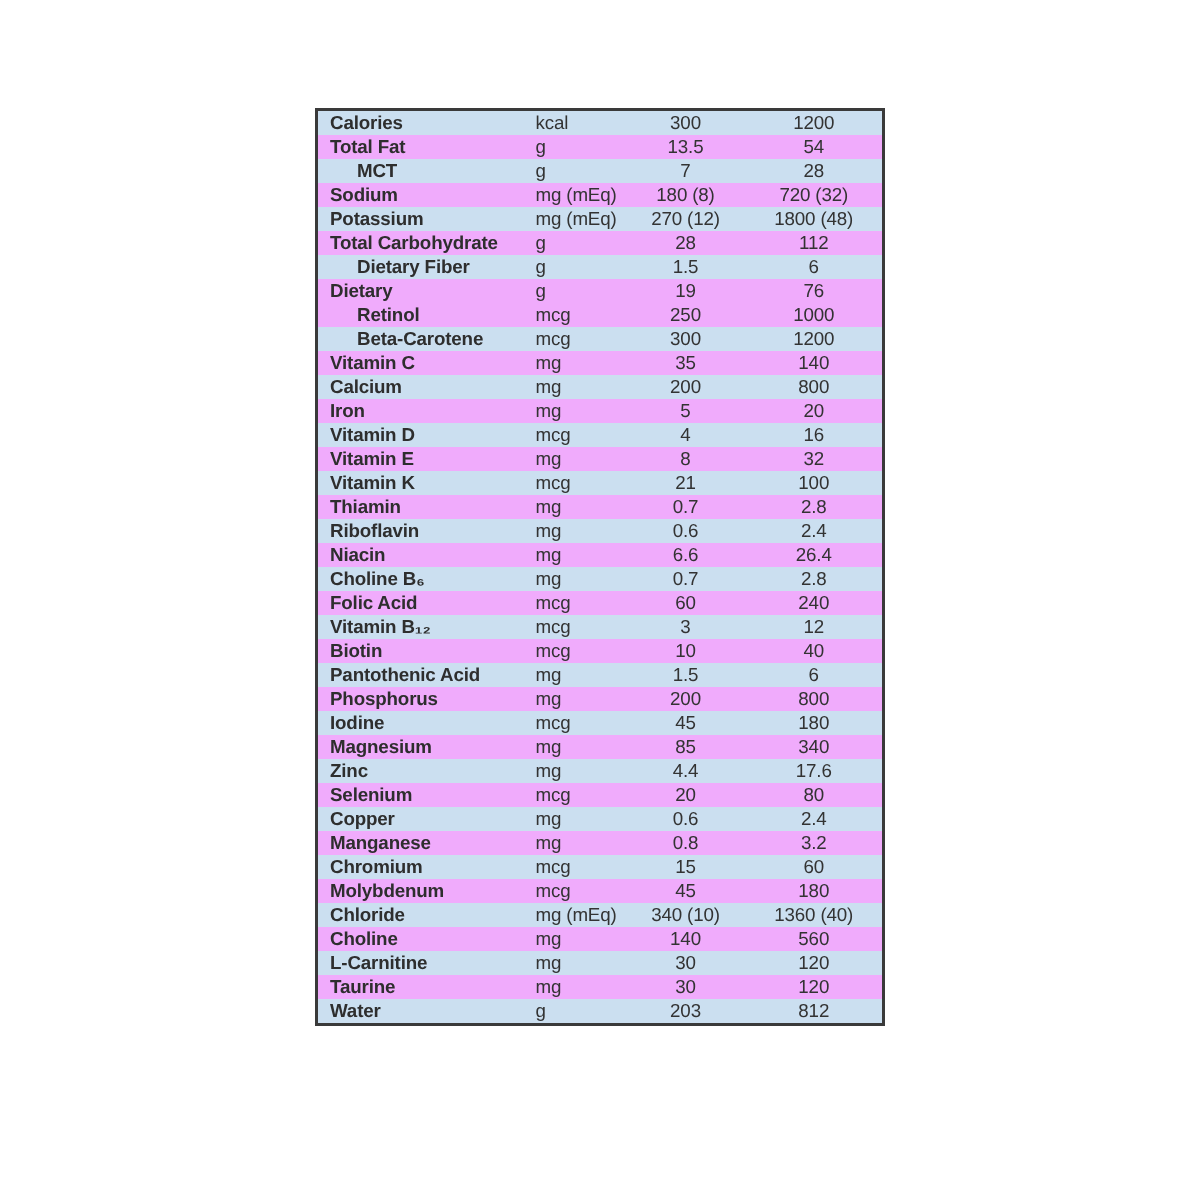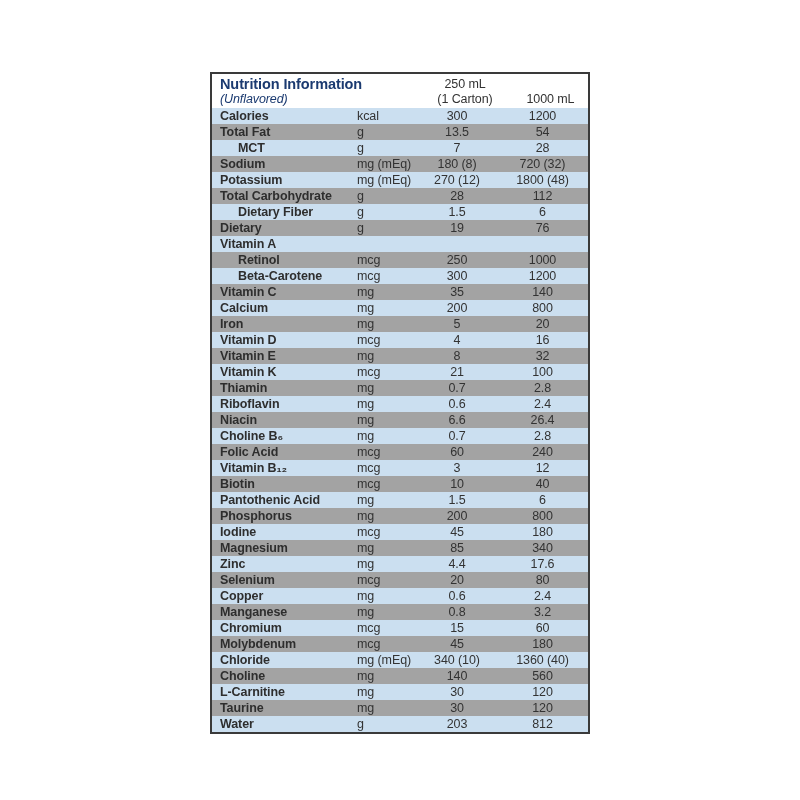--- a/index.html
+++ b/index.html
@@ -73,21 +73,21 @@
     line-height: 14px;
     white-space: nowrap;
   }
   
   .table-body .row {
     display: grid;
     grid-template-columns: 145px 55px 90px 81px;
     height: 16px;
     padding-right: 5px;
     align-items: center;
-    background: #a3a3a3;
+    background: #f0abfc;
   }
   .table-body .row.shaded {
     background: var(--shade-color, #cbdff0);
   }
   .cell {
     font-size: 12.5px;
     line-height: 16px;
     color: var(--body-text, #333333);
     white-space: nowrap;
   }
@@ -107,27 +107,20 @@
   .cell.v1, .cell.v2 {
     text-align: center;
   }
 </style>
 </head>
 <body>
 
 <div class="canvas">
   <div class="nutri-table">
 
-    <div class="table-header">
-      <div class="hdr-title">Nutrition Information</div>
-      <div class="hdr-subtitle">(Unflavored)</div>
-      <div class="hdr-col1-line1">250 mL</div>
-      <div class="hdr-col1-line2">(1 Carton)</div>
-      <div class="hdr-col2">1000 mL</div>
-    </div>
 
     <div class="table-body">
         <div class="row shaded">
     <div class="cell name">Calories</div>
     <div class="cell unit">kcal</div>
     <div class="cell v1">300</div>
     <div class="cell v2">1200</div>
   </div>
         <div class="row">
     <div class="cell name">Total Fat</div>
@@ -164,26 +157,20 @@
     <div class="cell unit">g</div>
     <div class="cell v1">1.5</div>
     <div class="cell v2">6</div>
   </div>
         <div class="row">
     <div class="cell name">Dietary</div>
     <div class="cell unit">g</div>
     <div class="cell v1">19</div>
     <div class="cell v2">76</div>
   </div>
-        <div class="row shaded">
-    <div class="cell name">Vitamin A</div>
-    <div class="cell unit"></div>
-    <div class="cell v1"></div>
-    <div class="cell v2"></div>
-  </div>
         <div class="row">
     <div class="cell name indent">Retinol</div>
     <div class="cell unit">mcg</div>
     <div class="cell v1">250</div>
     <div class="cell v2">1000</div>
   </div>
         <div class="row shaded">
     <div class="cell name indent">Beta-Carotene</div>
     <div class="cell unit">mcg</div>
     <div class="cell v1">300</div>

